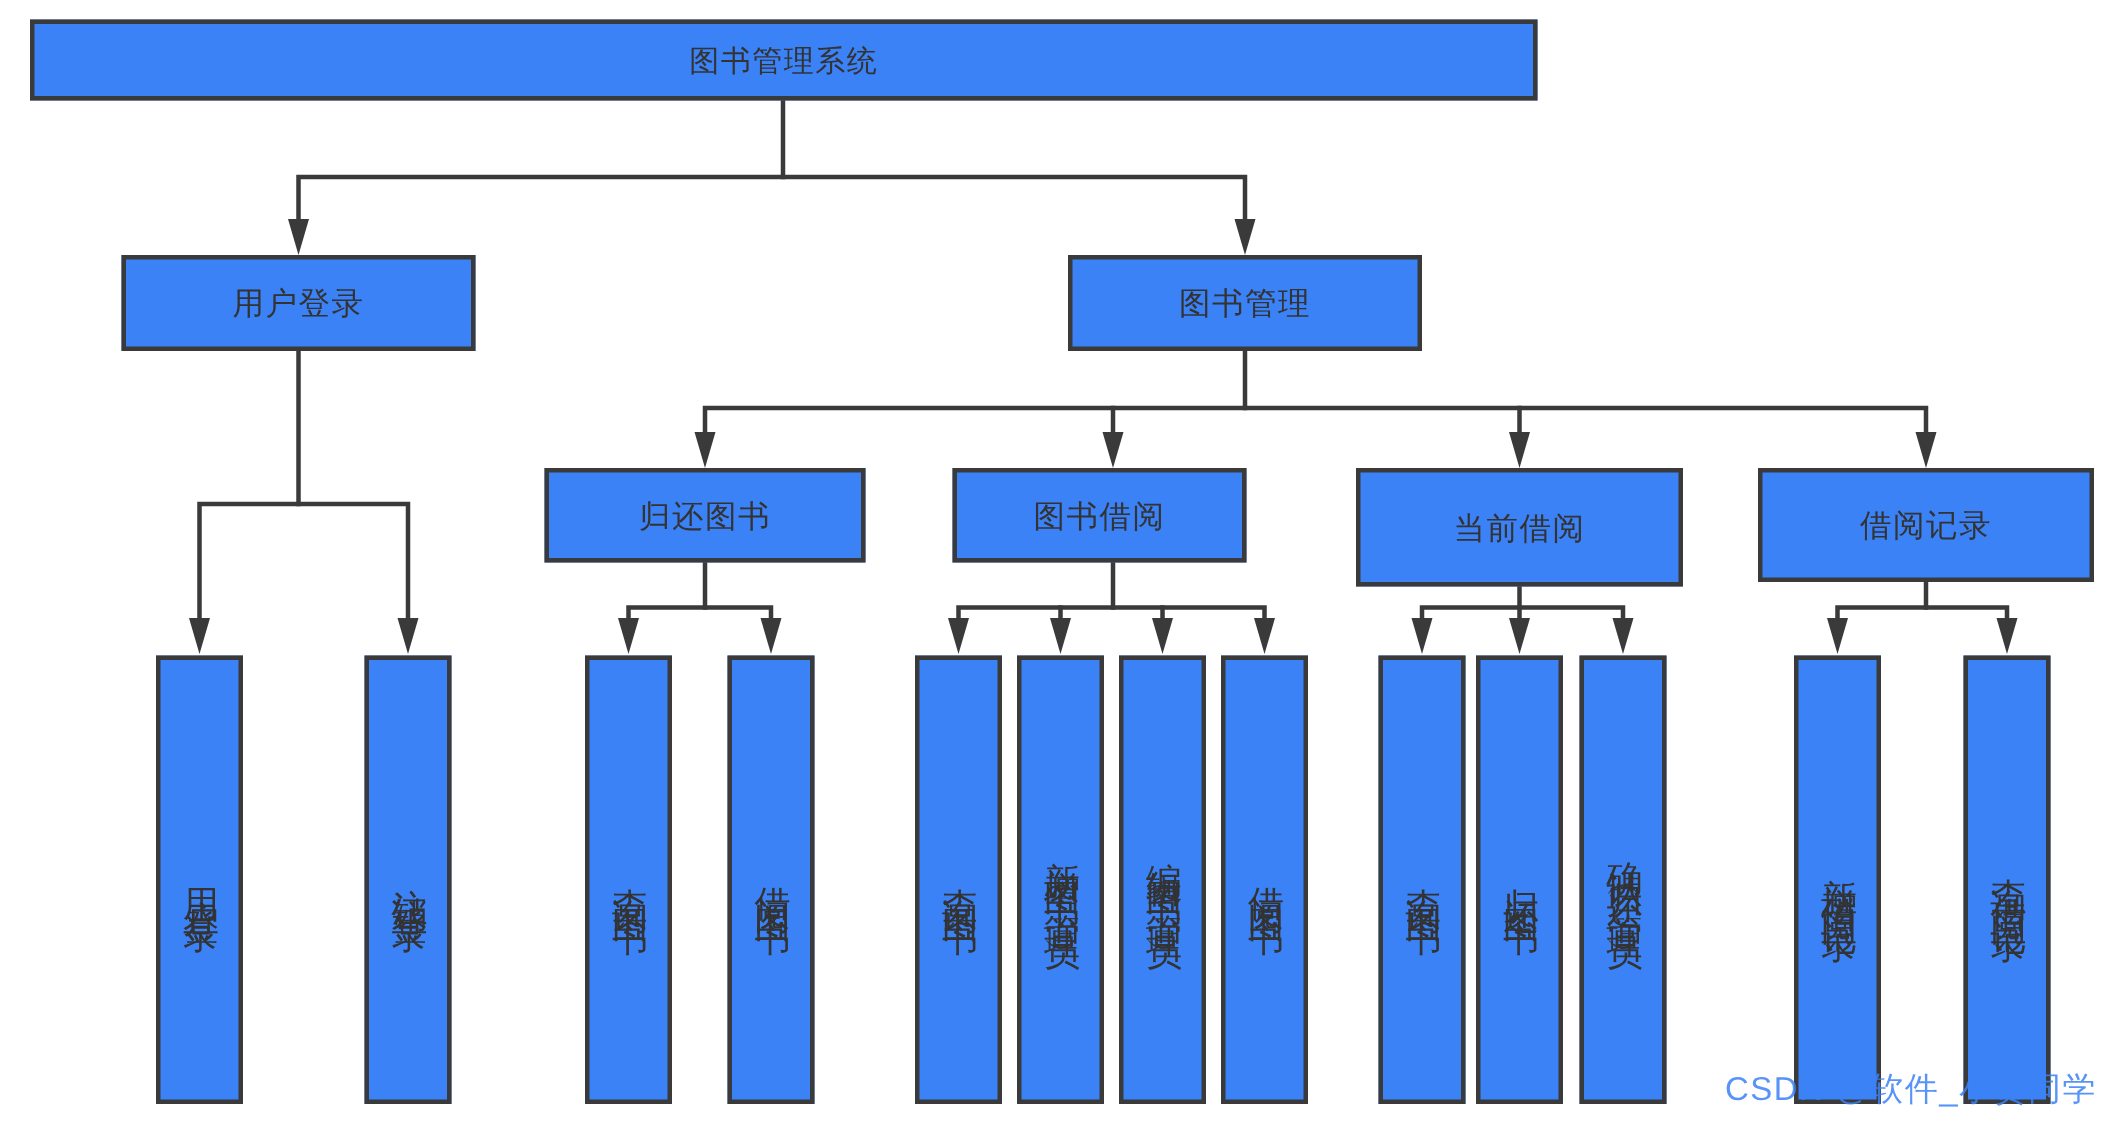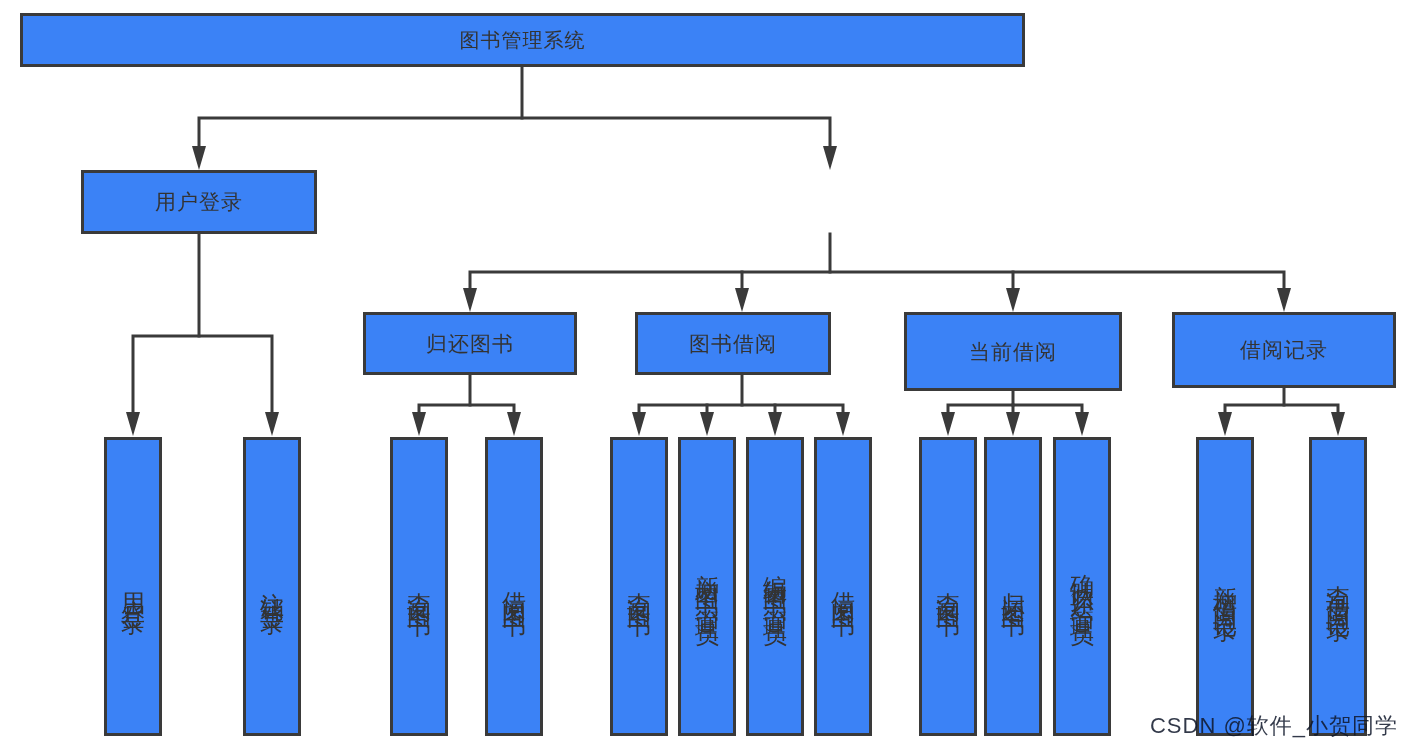--- a/index.html
+++ b/index.html
@@ -15,21 +15,21 @@
     display:flex;align-items:center;justify-content:center;text-align:center;
   }
   .h{font-size:21px;letter-spacing:1px;}
   .root-node{font-size:20px;}
   .v{
     writing-mode:vertical-rl;
     font-size:24px;letter-spacing:7px;line-height:1;
   }
   .watermark{
     position:absolute;top:711px;right:7px;
-    font-size:22px;letter-spacing:1px;color:#0f172a;opacity:.85;white-space:nowrap;
+    font-size:22px;letter-spacing:1px;color:#3b82f6;opacity:.85;white-space:nowrap;
   }
 </style>
 </head>
 <body>
 
 <div class="stage">
 
   <svg class="connectors" viewBox="0 0 1405 747">
 
     <path d="M522 67 V118"></path>
@@ -75,20 +75,21 @@
 
     <path d="M1284 375 V405"></path>
     <path d="M1225 413 V405 H1338 V413"></path>
     <polygon points="1218,412 1232,412 1225,436"></polygon>
     <polygon points="1331,412 1345,412 1338,436"></polygon>
   </svg>
 
   <div class="node h root-node" style="left:20px;top:13px;width:1005px;height:54px">图书管理系统</div>
 
   <div class="node h" style="left:81px;top:170px;width:236px;height:64px">用户登录</div>
+  <div class="node h" style="left:712px;top:170px;width:236px;height:64px">图书管理</div>
 
   <div class="node h" style="left:363px;top:312px;width:214px;height:63px">归还图书</div>
   <div class="node h" style="left:635px;top:312px;width:196px;height:63px">图书借阅</div>
   <div class="node h" style="left:904px;top:312px;width:218px;height:79px">当前借阅</div>
   <div class="node h" style="left:1172px;top:312px;width:224px;height:76px">借阅记录</div>
 
   <div class="node v" style="left:104px;top:437px;width:58px;height:299px">用户登录</div>
   <div class="node v" style="left:243px;top:437px;width:58px;height:299px">注销登录</div>
 
   <div class="node v" style="left:390px;top:437px;width:58px;height:299px">查询图书</div>

